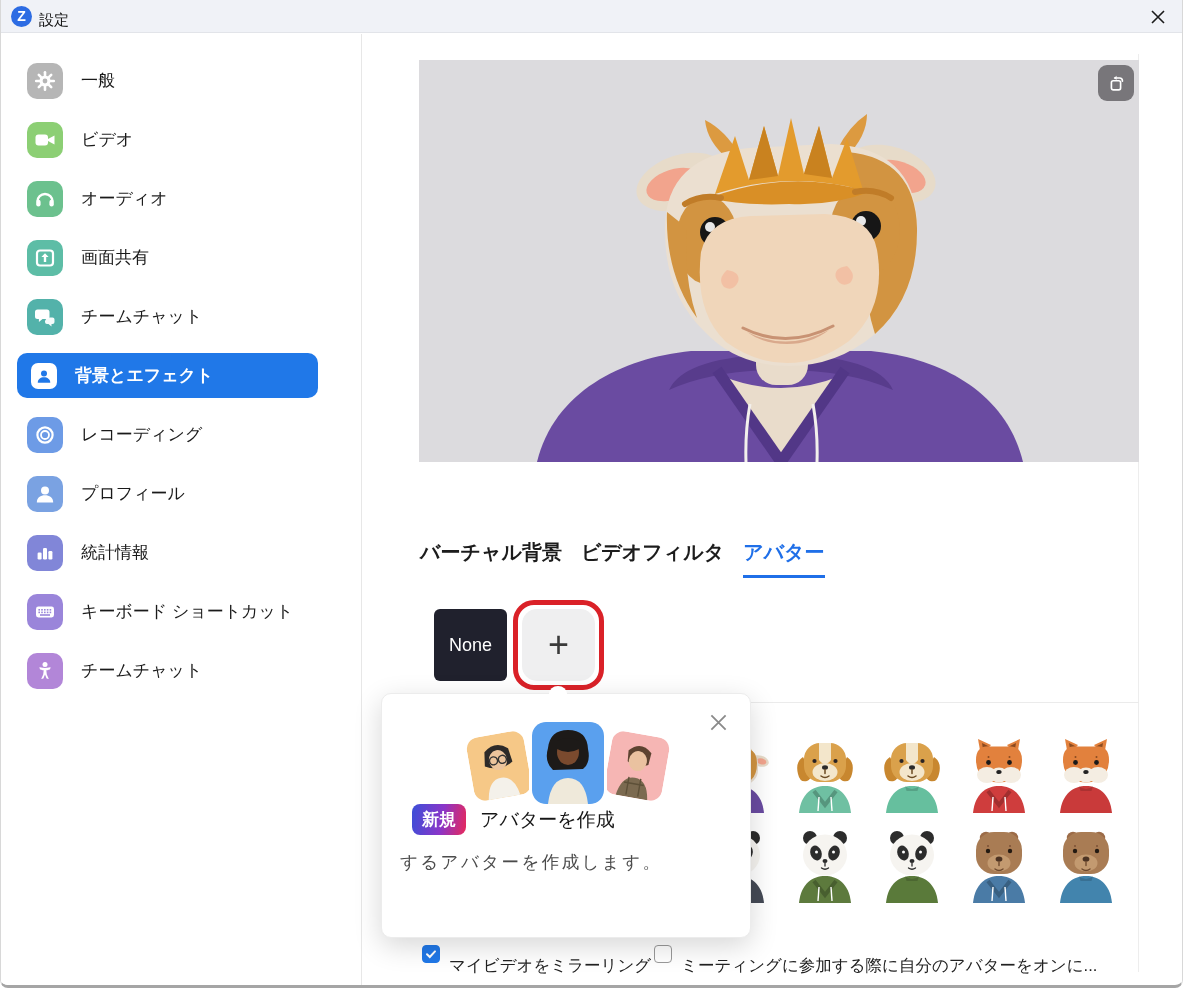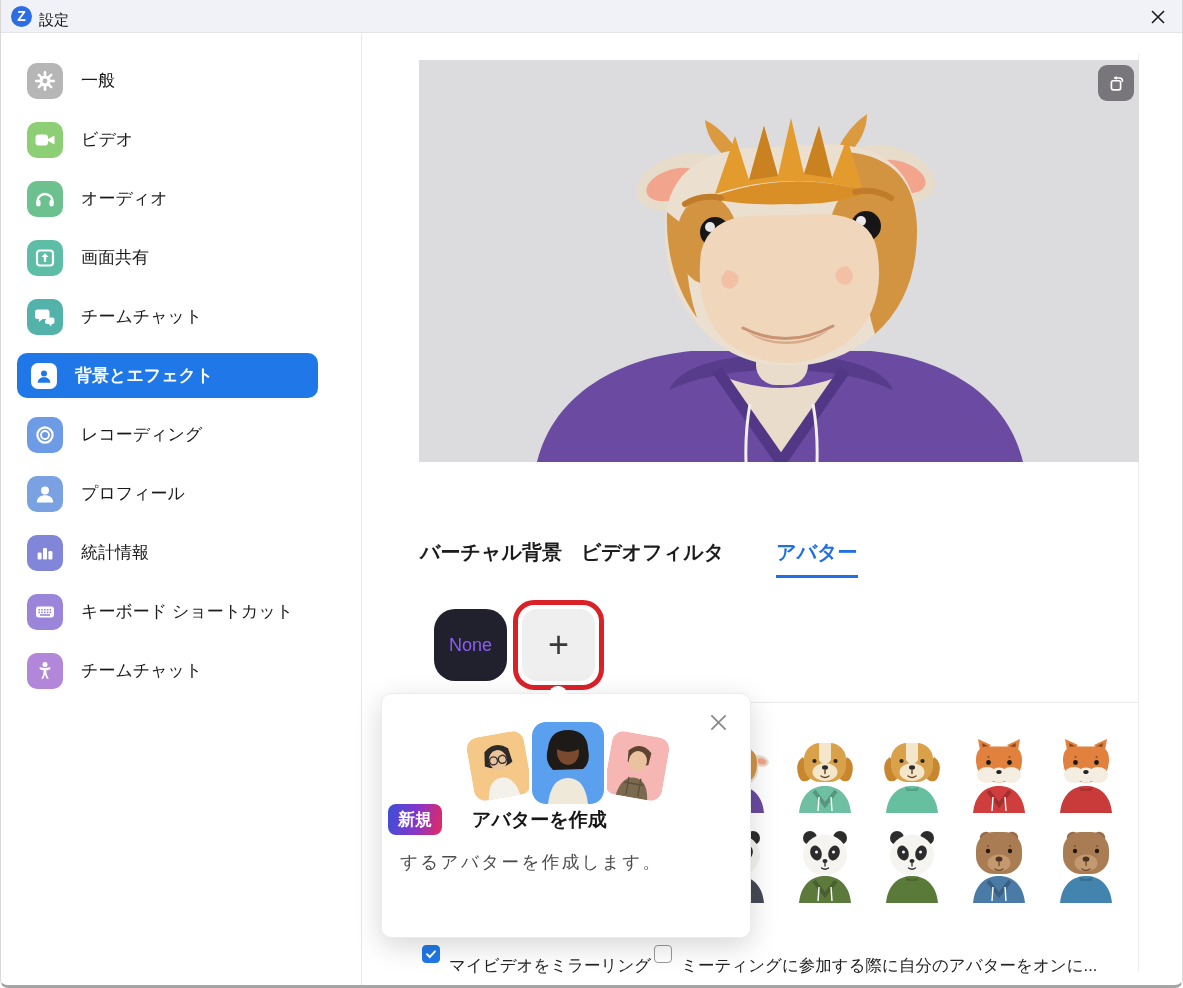--- a/index.html
+++ b/index.html
@@ -24,23 +24,23 @@
   .side-item.selected .ico{width:26px;height:26px;flex:0 0 26px;border-radius:7px;background:#fff;}
   .side-item.selected .lbl{color:#fff;font-weight:bold;}
   
   .content{position:absolute;left:362px;top:34px;right:0;bottom:3px;background:#fff;}
   .gutter-line{position:absolute;left:775px;top:20px;bottom:10px;width:1px;background:#ededed;}
   .preview{position:absolute;left:56px;top:26px;width:720px;height:402px;background:#dcdbde;overflow:hidden;}
   .rotate-btn{position:absolute;right:5px;top:5px;width:36px;height:36px;border-radius:9px;
     background:rgba(92,90,94,.78);display:flex;align-items:center;justify-content:center;cursor:pointer;}
   .tabs{position:absolute;left:57px;top:505px;display:flex;gap:19px;}
   .tab{font-size:20px;color:#1c1c1c;padding-bottom:9px;cursor:pointer;font-weight:bold;}
-  .tab.active{color:#1f6fe8;border-bottom:3px solid #1f6fe8;margin-left:33px;}
-  .btn-none{position:absolute;left:71px;top:575px;width:73px;height:72px;border-radius:21px;
-    background:#20212d;color:#8b5cf6;font-size:18px;display:flex;align-items:center;justify-content:center;cursor:pointer;z-index:1;}
+  .tab.active{color:#1f6fe8;border-bottom:3px solid #1f6fe8;}
+  .btn-none{position:absolute;left:71px;top:575px;width:73px;height:72px;border-radius:6px;
+    background:#20212d;color:#ffffff;font-size:18px;display:flex;align-items:center;justify-content:center;cursor:pointer;z-index:1;}
   .btn-plus{position:absolute;left:159px;top:575px;width:73px;height:72px;border-radius:15px;
     background:#efeff0;color:#3a3a3a;font-size:36px;font-weight:300;display:flex;align-items:center;justify-content:center;cursor:pointer;z-index:1;}
   .red-highlight{position:absolute;left:150px;top:566px;width:91px;height:90px;border:5px solid #da2128;border-radius:21px;z-index:10;pointer-events:none;}
   .divider{position:absolute;left:56px;top:668px;width:720px;height:1px;background:#ebebeb;}
   .grid-row{position:absolute;left:338px;display:flex;gap:13px;}
   .grid-row.r1{top:703px;} .grid-row.r2{top:793px;}
   .grid-item{width:74px;height:76px;cursor:pointer;}
   .footer-check{position:absolute;top:897px;display:flex;align-items:center;gap:9px;cursor:pointer;}
   .footer-check .box{width:18px;height:18px;border-radius:4px;border:1px solid #9a9a9a;background:#fff;display:flex;align-items:center;justify-content:center;}
   .footer-check.checked .box{background:#2078e8;border-color:#2078e8;}
@@ -48,24 +48,24 @@
   
   .popup{position:absolute;left:380px;top:693px;width:370px;height:245px;background:#fff;border-radius:10px;
     border:1px solid #ececec;box-shadow:0 8px 28px rgba(0,0,0,.16);z-index:30;}
   .popup-arrow{position:absolute;left:167px;top:-8px;width:18px;height:16px;background:#fff;border-radius:50% 50% 0 0;}
   .popup-close{position:absolute;right:20px;top:16px;width:24px;height:24px;display:flex;align-items:center;justify-content:center;cursor:pointer;}
   .thumbs{position:absolute;left:88px;top:20px;width:196px;height:104px;}
   .thumb{position:absolute;border-radius:12px;overflow:hidden;}
   .thumb.left{left:0;top:20px;width:58px;height:64px;transform:rotate(-10deg);}
   .thumb.center{left:62px;top:8px;width:72px;height:82px;border-radius:14px;box-shadow:0 0 0 3px #fff;z-index:2;}
   .thumb.right{left:138px;top:20px;width:58px;height:64px;transform:rotate(10deg);}
-  .badge-row{position:absolute;left:6px;top:110px;display:flex;align-items:center;}
+  .badge-row{position:absolute;left:30px;top:110px;display:flex;align-items:center;}
   .new-badge{height:31px;padding:0 10px;border-radius:8px;color:#fff;font-size:17px;font-weight:bold;
     display:flex;align-items:center;background:linear-gradient(100deg,#3b4fd8 0%,#8a35c8 55%,#e8285a 100%);}
-  .popup-title{margin-left:30px;font-size:19px;font-weight:bold;color:#161616;}
+  .popup-title{margin-left:14px;font-size:19px;font-weight:normal;color:#161616;}
   .popup-desc{position:absolute;left:18px;top:150px;font-size:17.5px;color:#4b4b4b;letter-spacing:2.4px;line-height:37px;}
   svg{display:block;}
 </style>
 </head>
 <body>
 
 <div class="window">
 
   <div class="titlebar">
     <div class="zlogo">Z</div>

